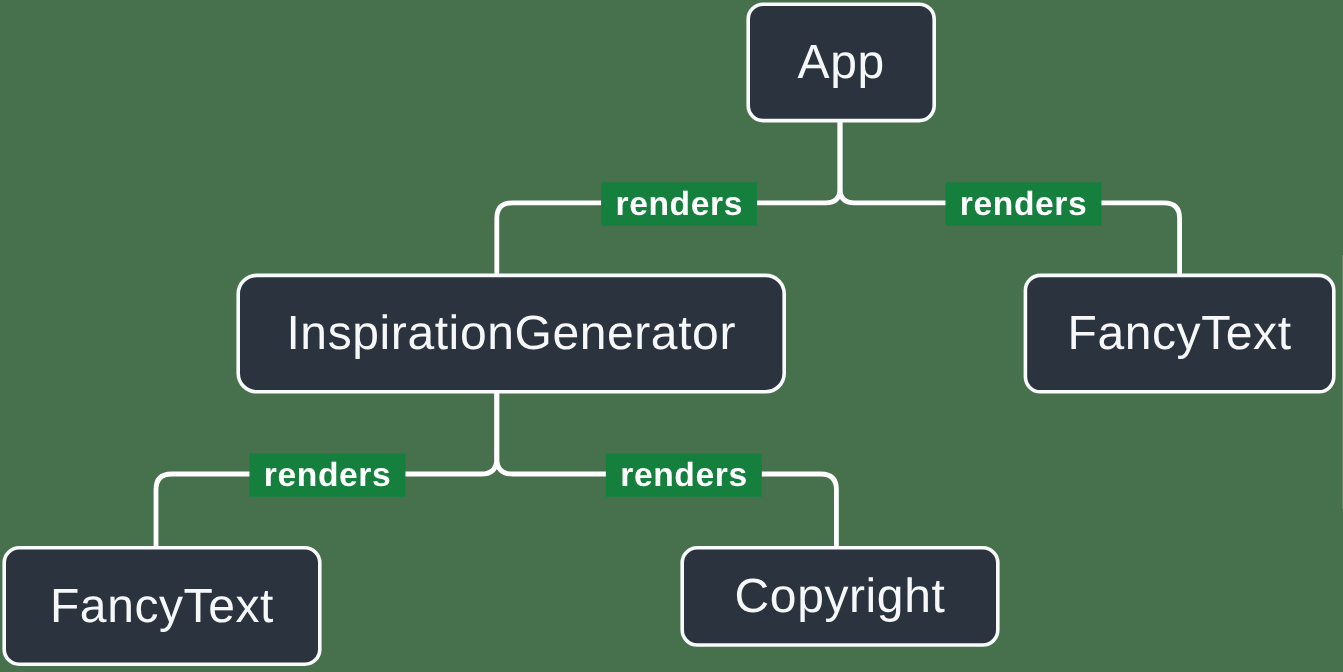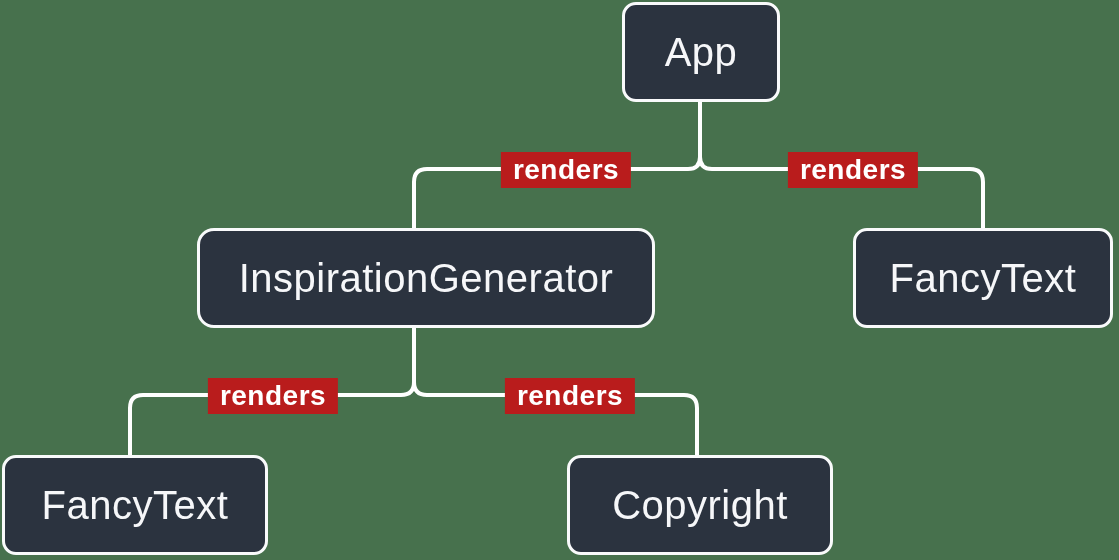--- a/index.html
+++ b/index.html
@@ -40,25 +40,25 @@
     justify-content: center;
     font-size: 40px;
     font-weight: 400;
     white-space: nowrap;
     letter-spacing: 0.5px;
   }
   .node-app                 { left: 622px; top: 2px;   width: 158px; height: 100px; }
   .node-inspiration         { left: 197px; top: 228px; width: 458px; height: 100px; border-radius: 17px; }
   .node-fancytext-top       { left: 853px; top: 228px; width: 260px; height: 100px; }
   .node-fancytext-bottom    { left: 2px;   top: 455px; width: 266px; height: 100px; }
-  .node-copyright           { left: 567px; top: 455px; width: 266px; height: 100px; }
+  .node-copyright           { left: 567px; top: 455px; width: 266px; height: 84px; }
   .edge-label {
     position: absolute;
     transform: translate(-50%, -50%);
-    background: #b91c1c;
+    background: #15803d;
     color: #FFFFFF;
     font-size: 28px;
     font-weight: 700;
     padding: 2px 12px;
     white-space: nowrap;
     letter-spacing: 0.5px;
   }
   .edge-label-top-left     { left: 566px; top: 170px; }
   .edge-label-top-right    { left: 853px; top: 170px; }
   .edge-label-bottom-left  { left: 273px; top: 396px; }

